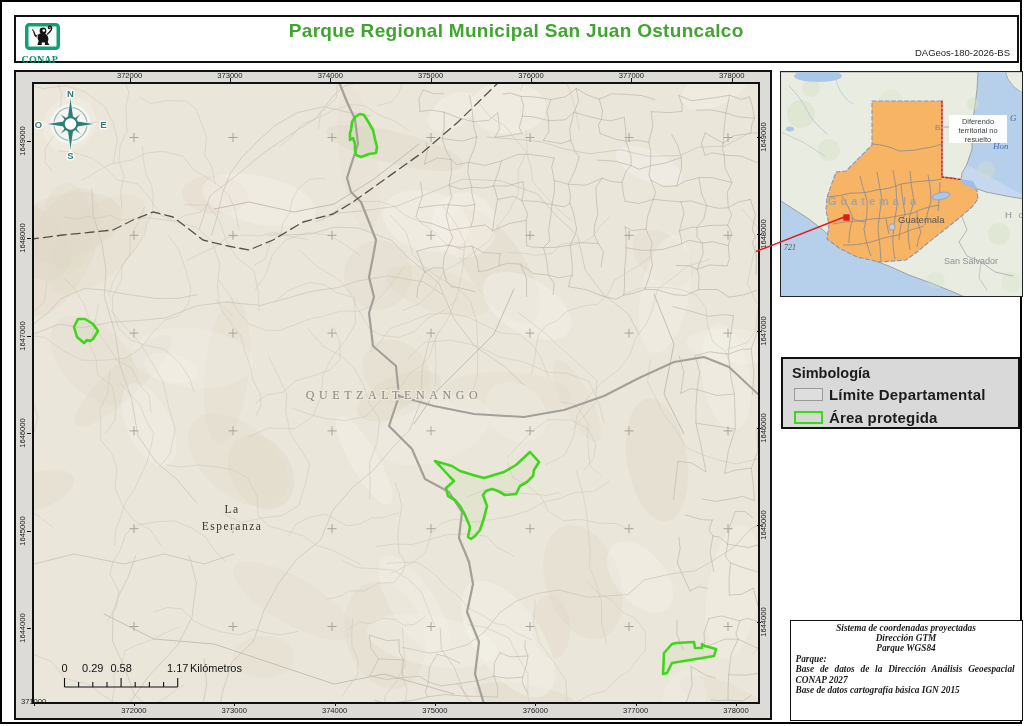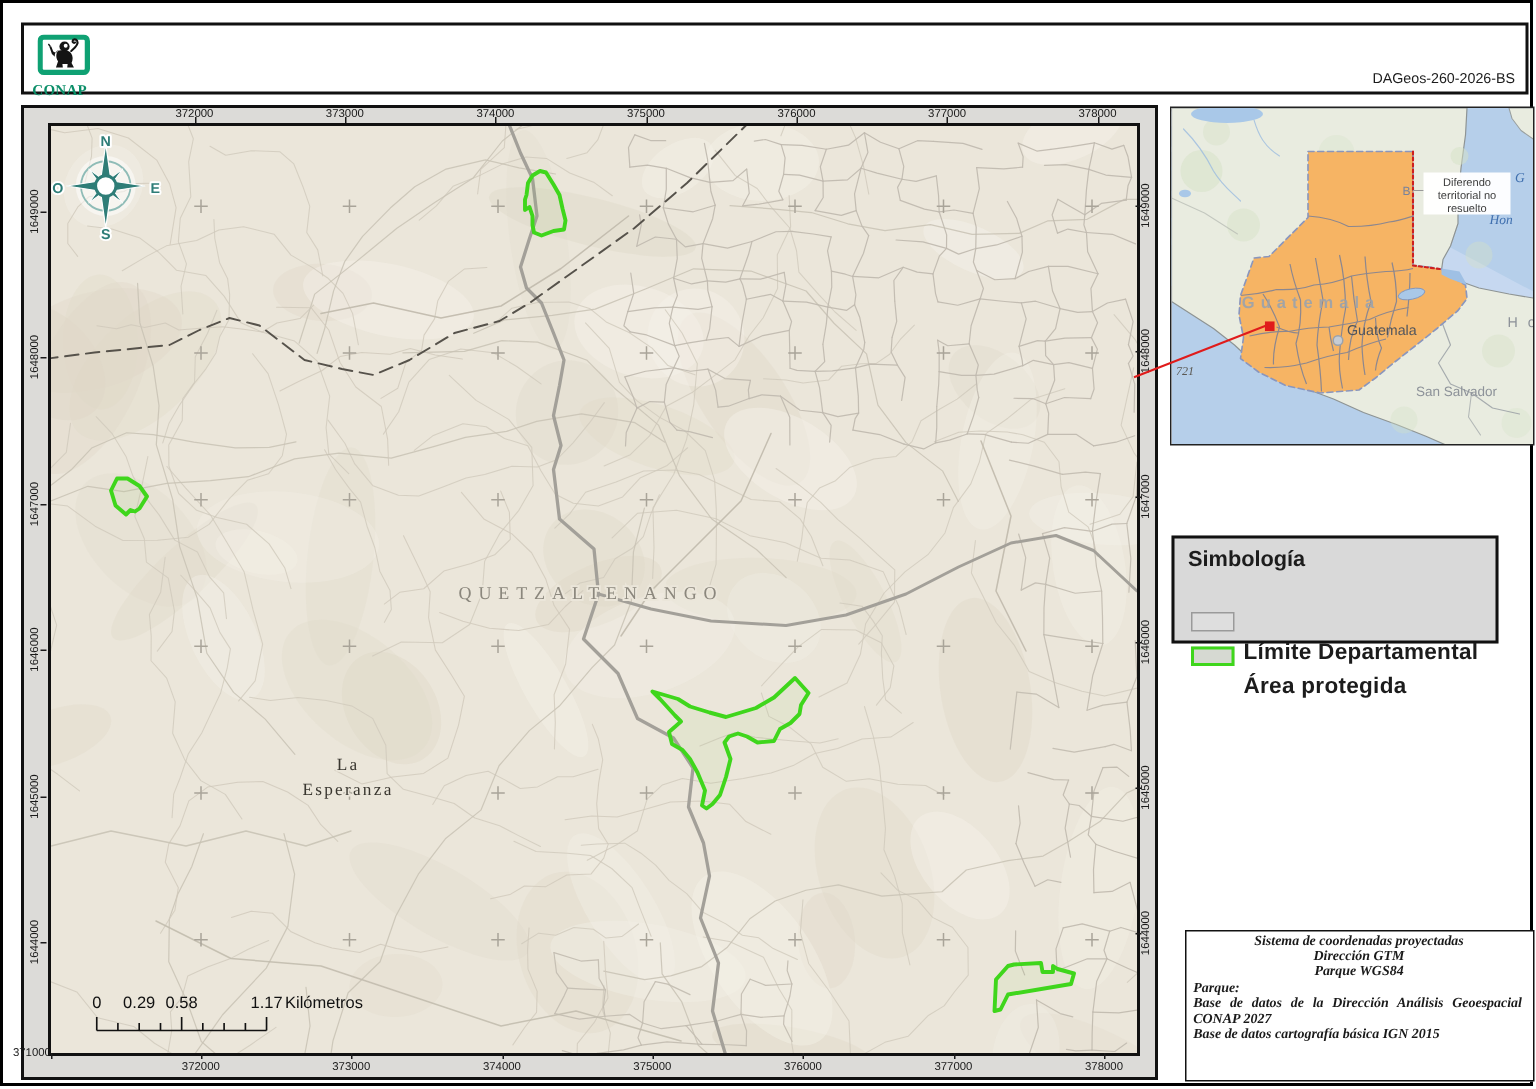--- a/index.html
+++ b/index.html
@@ -9,47 +9,48 @@
 #code { position:absolute; right:7px; bottom:3px; font-size:9.5px; color:#1c1c1c; }
 #logo { position:absolute; left:9px; top:6px; width:35px; }
 #conap { font-family:"Liberation Serif", serif; font-weight:bold; font-size:10px; color:#0b8e68; letter-spacing:0.2px; margin:1px 0 0 -3px; line-height:9px; }
 #frame { position:absolute; left:11.5px; top:68px; width:758.5px; height:649.5px; border:2px solid #111; background:#dcdbd8; }
 #innermap { position:absolute; left:29.5px; top:80px; width:728px; height:622px; border:2px solid #111; overflow:hidden; background:#ebe6da; }
 .gl { position:absolute; font-size:7.6px; color:#1a1a1a; }
 .glv { position:absolute; font-size:7.6px; color:#1a1a1a; width:34px; height:10px; text-align:center; transform:rotate(-90deg); transform-origin:center; }
 .tick { position:absolute; width:1px; background:#1a1a1a; }
 .htick { position:absolute; width:4px; height:1px; background:#1a1a1a; }
 #inset { position:absolute; left:778px; top:69px; width:243px; height:226px; border:1.5px solid #222; overflow:hidden; }
-#legend { position:absolute; left:779px; top:355px; width:218px; height:72px; border:2px solid #111; background:#d9d9d9; }
+#legend { position:absolute; left:779px; top:355px; width:239px; height:72px; border:2px solid #111; background:#d9d9d9; }
 #legend h2 { font-size:14.5px; font-weight:600; color:#1c1c1c; margin:6px 0 0 9px; }
 .litem { position:absolute; left:11px; display:flex; align-items:center; }
 .sw1 { width:29px; height:13px; background:#dedede; border:1px solid #9a9a9a; }
 .sw2 { width:29px; height:13px; background:#d6d9d2; border:2.5px solid #3fd61c; }
-.ltext { margin-left:6px; font-size:15px; letter-spacing:0.2px; font-weight:600; color:#1c1c1c;margin-top:40px; }
+.ltext { margin-left:6px; font-size:15px; letter-spacing:0.2px; font-weight:600; color:#1c1c1c; }
 #info { position:absolute; left:787.5px; top:617.5px; width:233px; height:101px; border:1.5px solid #111; background:#fff;
         font-family:"Liberation Serif", serif; font-style:italic; font-weight:bold; font-size:9.3px; color:#1a1a1a; padding:2px 5px 0 5px; }
 #info .c { text-align:center; line-height:10.4px; }
 #info .l { text-align:left; line-height:10.4px; }
 #overlay { position:absolute; left:0; top:0; width:1024px; height:726px; pointer-events:none; z-index:40; }
 </style></head>
 <body>
 <div id="page">
  <div id="header">
   <div id="logo"><svg width="35" height="27" viewBox="0 0 35 27">
 <rect x="1.75" y="1.75" width="31.5" height="23.5" rx="2.5" fill="#ffffff" stroke="#0fa173" stroke-width="3.5"></rect>
 <g fill="#141414">
 <circle cx="18" cy="8" r="3.4"></circle>
 <circle cx="18.8" cy="7.5" r="1.3" fill="#fff"></circle>
 <path d="M15 10 C12.5 10.6 11.3 12.6 11.6 14.8 L9.6 13 L8 8.4 L9.2 8 L10.5 11.4 L12.4 12.4 C12.9 11 14 10.3 15 10Z"></path>
 <path d="M7.6 6 L9 7.9 L8.3 8.5 L6.9 6.7Z"></path>
 <path d="M13.8 10.9 C17 9.8 20.8 10.3 22.3 12.4 C23.8 14.5 23.7 17 22.7 19 L24.3 22 L19.8 22 L20.1 19.6 L16.6 19.6 L16.9 22 L12.3 22 L13.7 17.9 C12.1 15.8 12.2 12.4 13.8 10.9Z"></path>
 </g>
 <path d="M22.5 11 C25.5 8.6 27.6 6.3 26.4 4.2 C25.6 2.8 23.6 3 23.4 4.4 C23.3 5.4 24.3 5.9 25 5.3" fill="none" stroke="#141414" stroke-width="1.4" stroke-linecap="round"></path>
 </svg><div id="conap">CONAP</div></div>
-  <div id="code">DAGeos-260-2026-BS</div>
+  <div id="title">Parque Regional Municipal San Juan Ostuncalco</div>
+  <div id="code">DAGeos-180-2026-BS</div>
  </div>
  <div id="frame"></div>
  <div id="innermap"><svg width="724" height="618" viewBox="0 0 724 618">
         <rect width="724" height="618" fill="#ebe6da"></rect>
         <ellipse cx="227" cy="388" rx="30" ry="40" transform="rotate(148 227 388)" fill="#ded7c6" opacity="0.40"></ellipse>
         <ellipse cx="181" cy="111" rx="33" ry="19" transform="rotate(4 181 111)" fill="#ded7c6" opacity="0.34"></ellipse>
         <ellipse cx="259" cy="517" rx="68" ry="23" transform="rotate(30 259 517)" fill="#ded7c6" opacity="0.27"></ellipse>
         <ellipse cx="3" cy="407" rx="39" ry="18" transform="rotate(160 3 407)" fill="#ded7c6" opacity="0.29"></ellipse>
         <ellipse cx="703" cy="625" rx="63" ry="20" transform="rotate(27 703 625)" fill="#ded7c6" opacity="0.25"></ellipse>
         <ellipse cx="543" cy="317" rx="45" ry="14" transform="rotate(63 543 317)" fill="#ded7c6" opacity="0.28"></ellipse>
@@ -553,21 +554,21 @@
     <div class="gl" style="left:303.3px;top:69px;width:50px;text-align:center">374000</div>
     <div class="tick" style="left:328.3px;top:76px;height:4px"></div>
     <div class="gl" style="left:403.6px;top:69px;width:50px;text-align:center">375000</div>
     <div class="tick" style="left:428.6px;top:76px;height:4px"></div>
     <div class="gl" style="left:504.0px;top:69px;width:50px;text-align:center">376000</div>
     <div class="tick" style="left:529.0px;top:76px;height:4px"></div>
     <div class="gl" style="left:604.4px;top:69px;width:50px;text-align:center">377000</div>
     <div class="tick" style="left:629.4px;top:76px;height:4px"></div>
     <div class="gl" style="left:704.7px;top:69px;width:50px;text-align:center">378000</div>
     <div class="tick" style="left:729.7px;top:76px;height:4px"></div>
-    <div class="gl" style="left:6.6px;top:695px;width:50px;text-align:left">371000</div>
+    <div class="gl" style="left:6.6px;top:695px;width:50px;text-align:center">371000</div>
     <div class="tick" style="left:31.6px;top:700px;height:4px"></div>
     <div class="gl" style="left:106.9px;top:703.5px;width:50px;text-align:center">372000</div>
     <div class="tick" style="left:131.9px;top:700px;height:4px"></div>
     <div class="gl" style="left:207.2px;top:703.5px;width:50px;text-align:center">373000</div>
     <div class="tick" style="left:232.2px;top:700px;height:4px"></div>
     <div class="gl" style="left:307.6px;top:703.5px;width:50px;text-align:center">374000</div>
     <div class="tick" style="left:332.6px;top:700px;height:4px"></div>
     <div class="gl" style="left:407.9px;top:703.5px;width:50px;text-align:center">375000</div>
     <div class="tick" style="left:432.9px;top:700px;height:4px"></div>
     <div class="gl" style="left:508.3px;top:703.5px;width:50px;text-align:center">376000</div>

